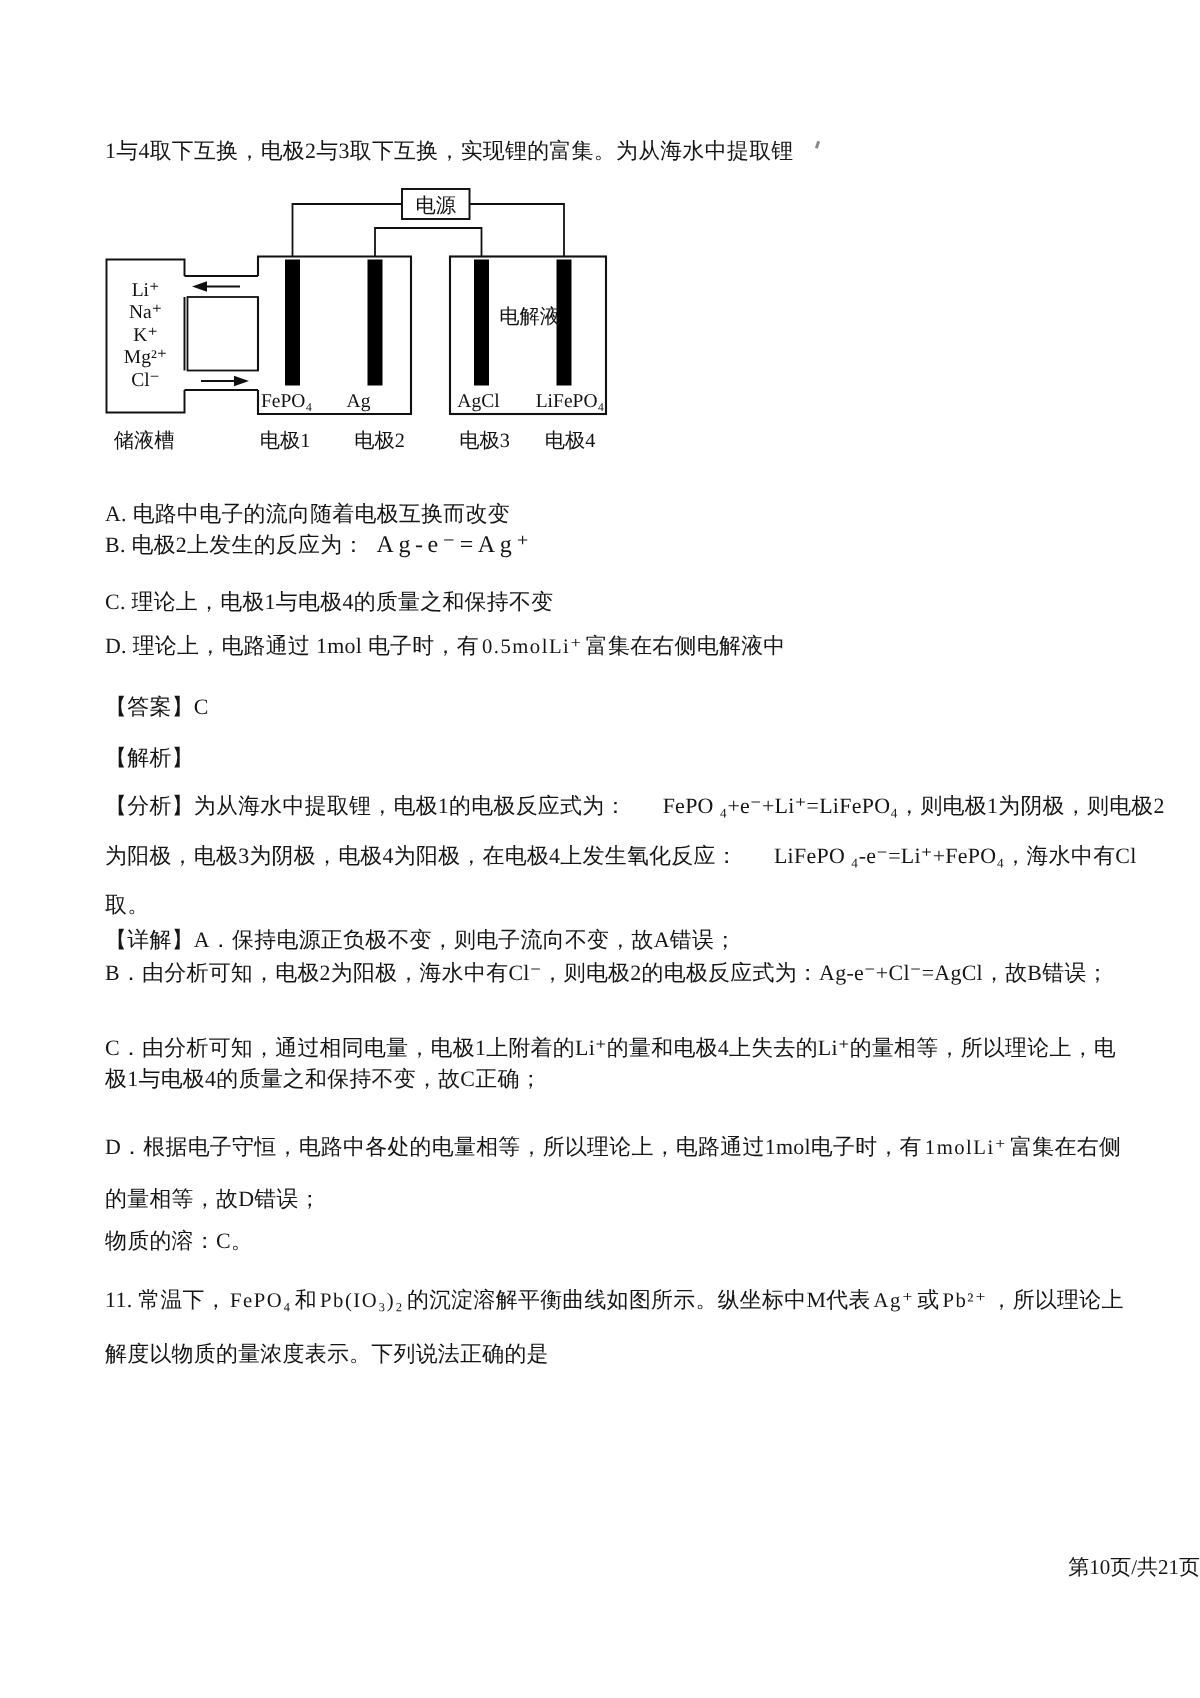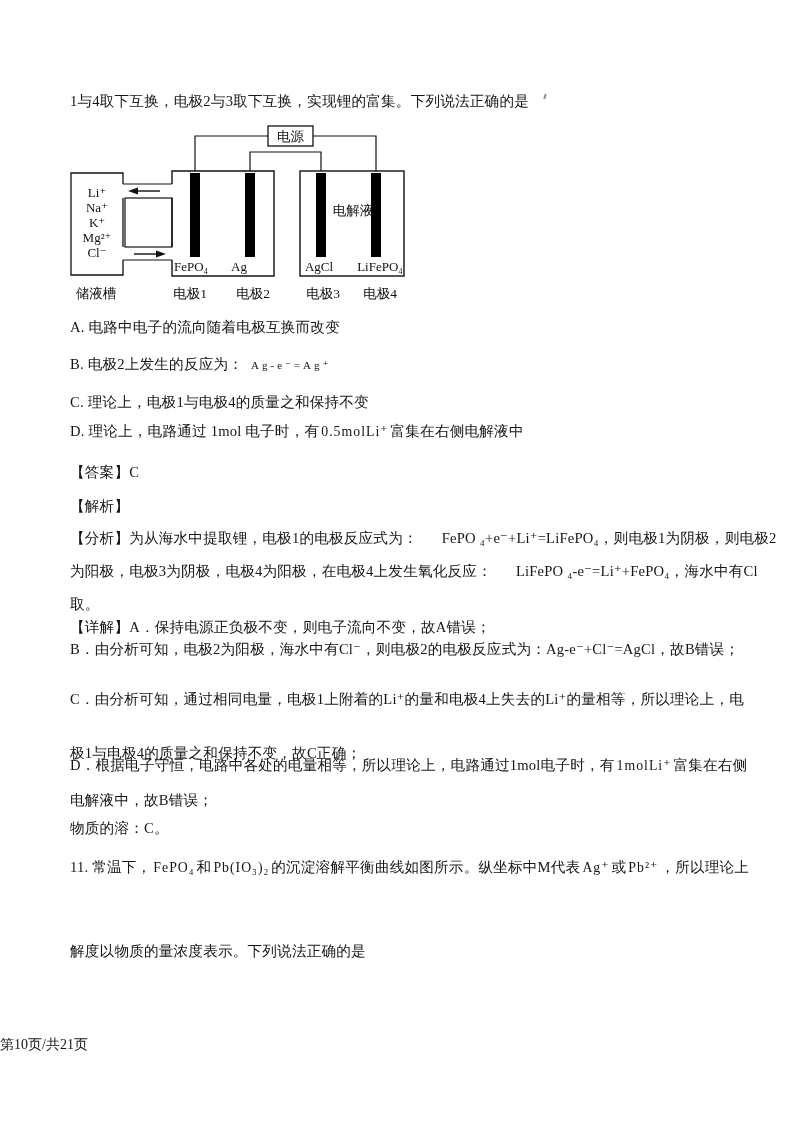--- a/index.html
+++ b/index.html
@@ -20,35 +20,35 @@
     white-space:nowrap;
   }
   .eq {
     font-family:"Liberation Serif","DejaVu Serif",serif;
     white-space:pre;
     margin-left:24px;
   }
   .eq-sp {
     letter-spacing:3px;
     margin:0 8px;
-    font-size:11px;
+    font-size:16px;
     white-space:pre;
   }
   .eq-sm {
     letter-spacing:1px;
     margin:4px 2px;
     font-size:13.8px;
     white-space:pre;
   }
   .footer {
     position:absolute;
     top:1036px;
     left:0;
     width:800px;
-    text-align:left;
+    text-align:right;
     font-size:14px;
   }
   .stray {
     position:absolute;
     left:544px;
     top:94px;
     width:2px;
     height:5px;
     background:#8a8a8a;
     transform:rotate(18deg);
@@ -59,21 +59,21 @@
     top:123px;
   }
   svg text {
     font-family:"Liberation Serif","DejaVu Serif",serif;
     fill:#111;
   }
 </style>
 </head>
 <body>
 
-<div class="line" style="top:90px">1与4取下互换，电极2与3取下互换，实现锂的富集。下列说法正确的是</div>
+<div class="line" style="top:90px">1与4取下互换，电极2与3取下互换，实现锂的富集。为从海水中提取锂</div>
 <div class="stray"></div>
 
 <svg class="diagram" width="400" height="185" viewBox="0 0 400 185">
 
   <g>
     <rect x="211" y="3" width="45" height="20" fill="#fff" stroke="#111" stroke-width="1.3"></rect>
     <text x="233.5" y="18" text-anchor="middle" font-size="13.5">电源</text>
   </g>
 
   <g stroke="#111" stroke-width="1.2" fill="none">
@@ -123,21 +123,21 @@
 
   <g>
     <text x="39" y="175" text-anchor="middle" font-size="13.5">储液槽</text>
     <text x="133" y="175" text-anchor="middle" font-size="13.5">电极1</text>
     <text x="196" y="175" text-anchor="middle" font-size="13.5">电极2</text>
     <text x="266" y="175" text-anchor="middle" font-size="13.5">电极3</text>
     <text x="323" y="175" text-anchor="middle" font-size="13.5">电极4</text>
   </g>
 </svg>
 
-<div class="line" style="top:316px">A. 电路中电子的流向随着电极互换而改变</div>
+<div class="line" style="top:332px">A. 电路中电子的流向随着电极互换而改变</div>
 
 <div class="line" style="top:353px">
   <span>B. 电极2上发生的反应为：</span><span class="eq eq-sp">Ag-e⁻=Ag⁺</span>
 </div>
 
 <div class="line" style="top:391px">C. 理论上，电极1与电极4的质量之和保持不变</div>
 
 <div class="line" style="top:420px">
   <span>D. 理论上，电路通过 1mol 电子时，有</span><span class="eq eq-sm">0.5molLi⁺</span><span>富集在右侧电解液中</span>
 </div>
@@ -156,27 +156,27 @@
   <span>为阳极，电极3为阴极，电极4为阳极，在电极4上发生氧化反应：</span><span class="eq">LiFePO ₄-e⁻=Li⁺+FePO₄</span><span>，海水中有Cl</span>
 </div>
 
 <div class="line" style="top:593px">取。</div>
 
 <div class="line" style="top:616px">【详解】A．保持电源正负极不变，则电子流向不变，故A错误；</div>
 
 <div class="line" style="top:638px">B．由分析可知，电极2为阳极，海水中有Cl⁻，则电极2的电极反应式为：Ag-e⁻+Cl⁻=AgCl，故B错误；</div>
 
 <div class="line" style="top:688px">C．由分析可知，通过相同电量，电极1上附着的Li⁺的量和电极4上失去的Li⁺的量相等，所以理论上，电</div>
-<div class="line" style="top:742px">极1与电极4的质量之和保持不变，故C正确；</div>
+<div class="line" style="top:709px">极1与电极4的质量之和保持不变，故C正确；</div>
 
 <div class="line" style="top:754px">
   <span>D．根据电子守恒，电路中各处的电量相等，所以理论上，电路通过1mol电子时，有</span><span class="eq eq-sm">1molLi⁺</span><span>富集在右侧</span>
 </div>
-<div class="line" style="top:789px">电解液中，故B错误；</div>
+<div class="line" style="top:789px">的量相等，故D错误；</div>
 
 <div class="line" style="top:817px">物质的溶：C。</div>
 
 <div class="line" style="top:856px">
   <span>11. 常温下，</span><span class="eq eq-sm">FePO₄</span><span>和</span><span class="eq eq-sm">Pb(IO₃)₂</span><span>的沉淀溶解平衡曲线如图所示。纵坐标中M代表</span><span class="eq eq-sm">Ag⁺</span><span>或</span><span class="eq eq-sm">Pb²⁺</span><span>，所以理论上</span>
 </div>
-<div class="line" style="top:940px">解度以物质的量浓度表示。下列说法正确的是</div>
+<div class="line" style="top:892px">解度以物质的量浓度表示。下列说法正确的是</div>
 
 <div class="footer">第10页/共21页</div>
 
 </body></html>

